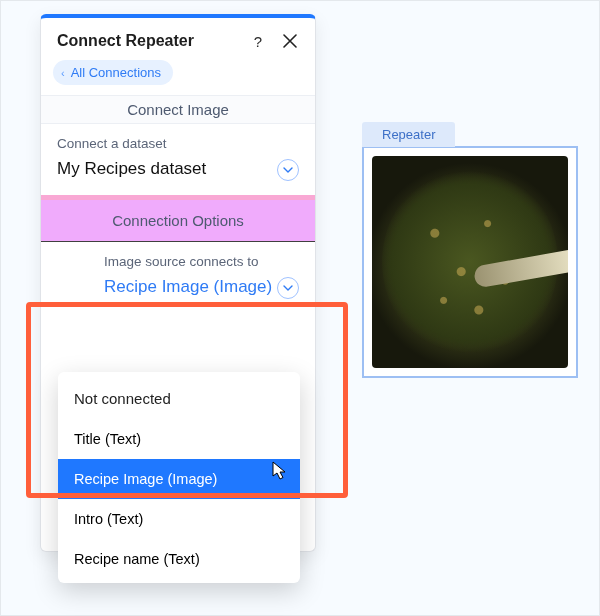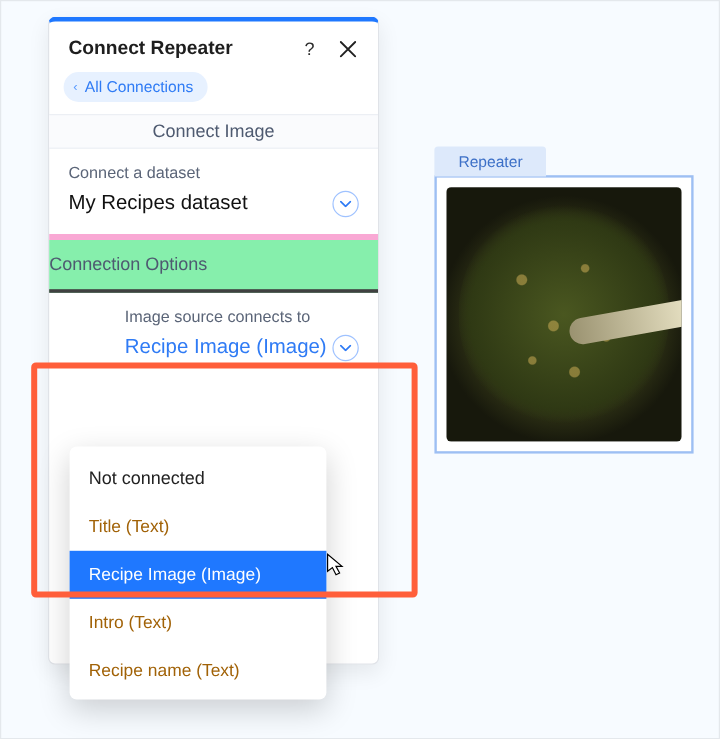--- a/index.html
+++ b/index.html
@@ -101,24 +101,25 @@
     border: 1px solid #9fc2ff;
     border-radius: 50%;
     display: inline-flex;
     align-items: center; justify-content: center;
     color: #2f7bf5;
     font-size: 11px;
     cursor: pointer;
   }
 
   .options-header {
+    text-align: center;
     font-size: 15px;
     color: #4e5a70;
-    background: #86efac;
-    border-bottom: 3px solid #404040;
+    background: #f0abfc;
+    border-bottom: 1px solid #404040;
     padding: 12px 0;
   }
 
   
   .highlight {
     position: absolute;
     left: 26px;
     top: 302px;
     width: 322px;
     height: 196px;
@@ -126,35 +127,35 @@
     border-radius: 4px;
     z-index: 20;
     pointer-events: none;
   }
 
   
   .dropdown {
     position: absolute;
     left: 58px;
     top: 372px;
-    width: 214px;
+    width: 242px;
     background: #fff;
     border-radius: 6px;
     box-shadow: 0 8px 26px rgba(0,0,0,0.18);
     z-index: 15;
     padding: 4px 0;
   }
   .dd-item {
     padding: 12px 16px;
     font-size: 14.5px;
     color: #333;
     cursor: pointer;
     position: relative;
   }
-  .dd-item.disabled { color: #a16207; }
+  .dd-item.disabled { color: #000000; }
   .dd-item.selected {
     background: #1f78ff;
     color: #fff;
   }
   .dd-item.top-item {
     color: #222;
     font-size: 15px;
     padding: 14px 16px 12px 16px;
   }
 

